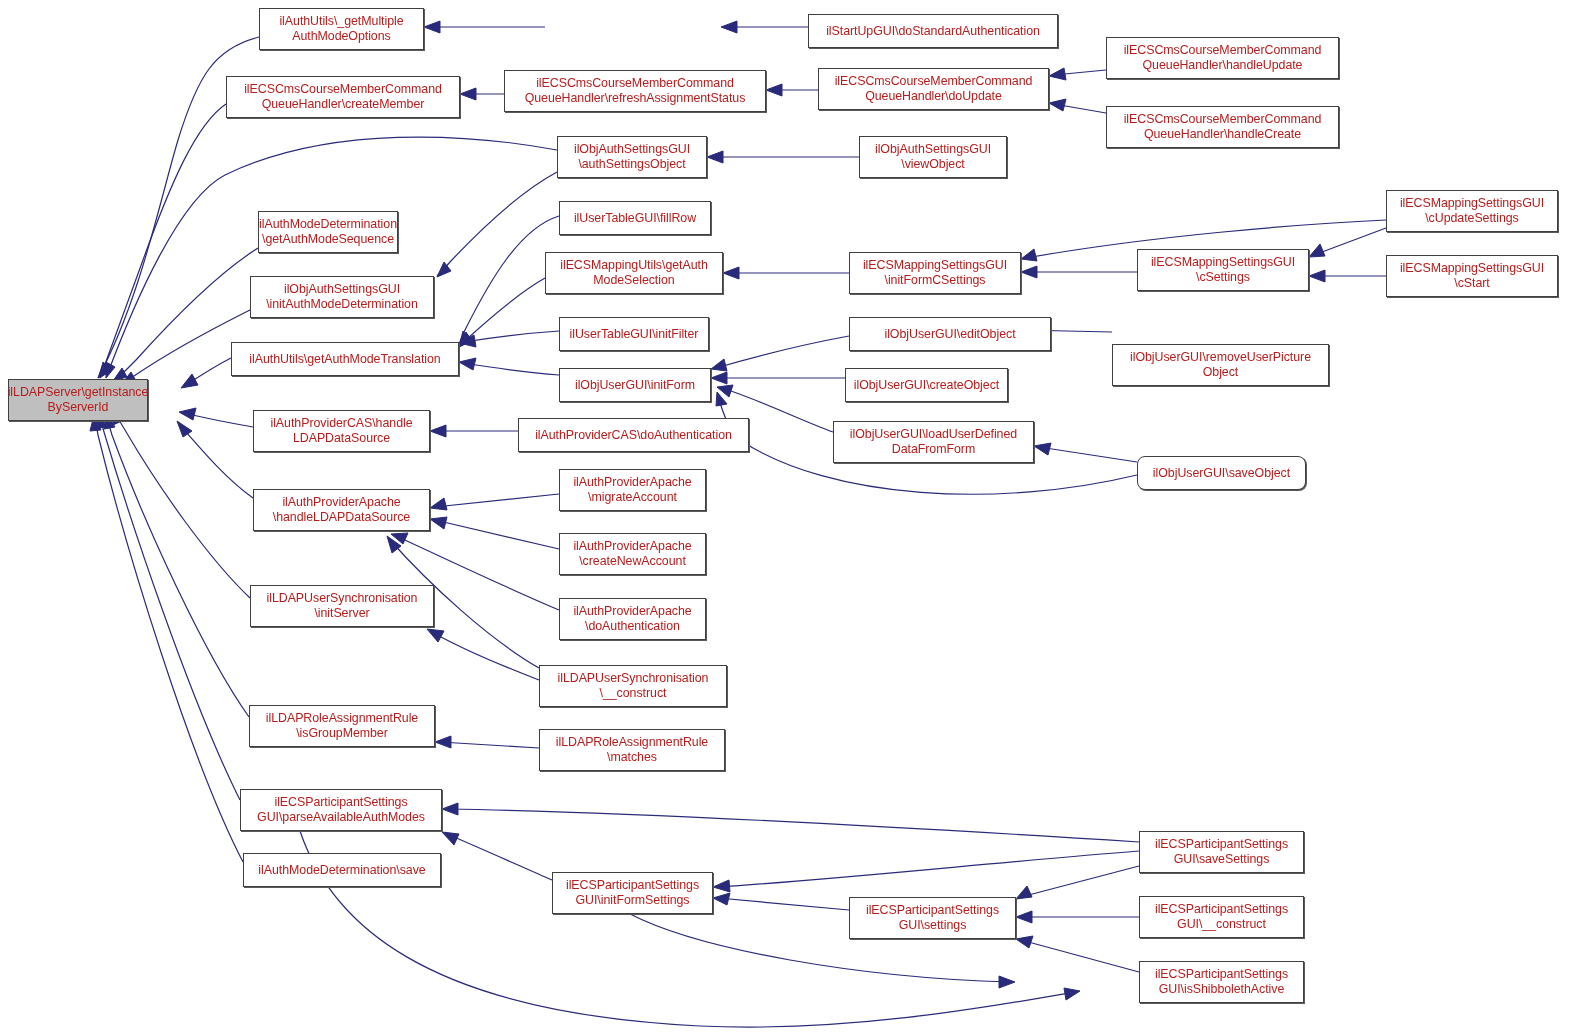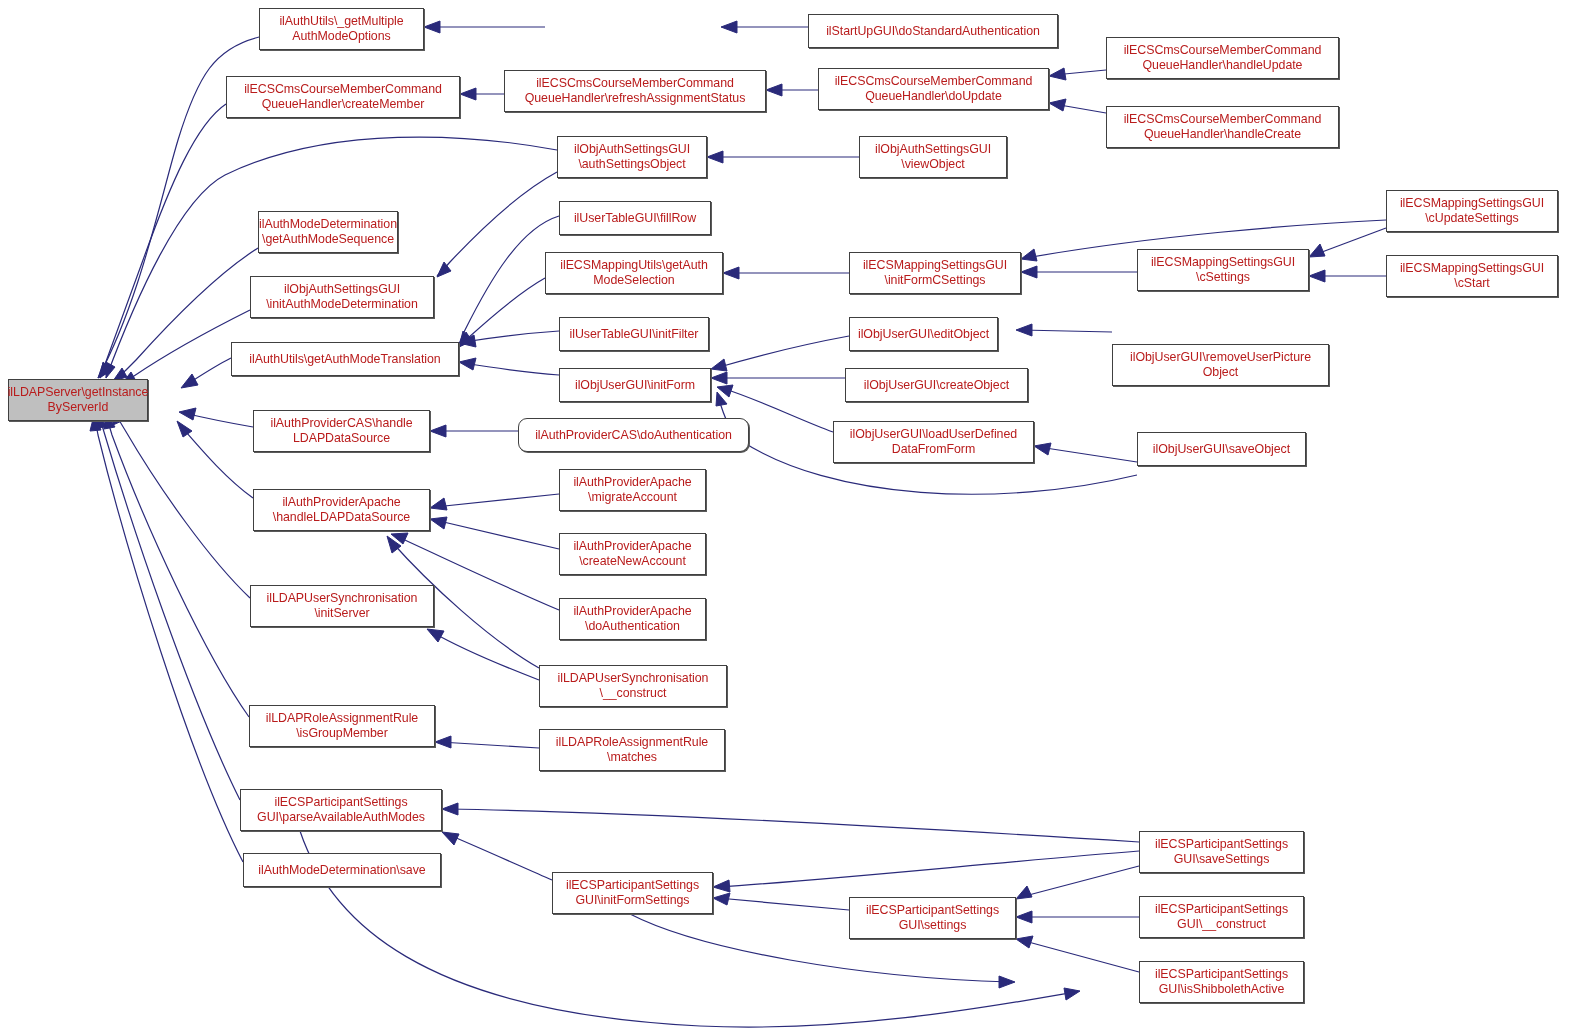--- a/index.html
+++ b/index.html
@@ -291,32 +291,32 @@
 \initFormCSettings</div>
       <div class="node" style="left: 1137px; top: 249px; width: 172px; height: 42px;">ilECSMappingSettingsGUI
 \cSettings</div>
       <div class="node" style="left: 1386px; top: 190px; width: 172px; height: 42px;">ilECSMappingSettingsGUI
 \cUpdateSettings</div>
       <div class="node" style="left: 1386px; top: 255px; width: 172px; height: 42px;">ilECSMappingSettingsGUI
 \cStart</div>
       <div class="node" style="left: 250px; top: 276px; width: 184px; height: 42px;">ilObjAuthSettingsGUI
 \initAuthModeDetermination</div>
       <div class="node" style="left: 559px; top: 317px; width: 150px; height: 26px;">ilUserTableGUI\initFilter</div>
-      <div class="node" style="left: 849px; top: 317px; width: 149px; height: 26px;">ilObjUserGUI\editObject</div>
+      <div class="node" style="left: 849px; top: 317px; width: 202px; height: 26px;">ilObjUserGUI\editObject</div>
       <div class="node" style="left: 1112px; top: 315px; width: 217px; height: 42px; margin-top: 29px;">ilObjUserGUI\removeUserPicture
 Object</div>
       <div class="node" style="left: 231px; top: 342px; width: 228px; height: 26px;">ilAuthUtils\getAuthModeTranslation</div>
       <div class="node" style="left: 559px; top: 368px; width: 152px; height: 26px;">ilObjUserGUI\initForm</div>
-      <div class="node" style="left: 845px; top: 368px; width: 183px; height: 26px;">ilObjUserGUI\createObject</div>
+      <div class="node" style="left: 845px; top: 368px; width: 163px; height: 26px;">ilObjUserGUI\createObject</div>
       <div class="node" style="left: 833px; top: 421px; width: 201px; height: 42px;">ilObjUserGUI\loadUserDefined
 DataFromForm</div>
-      <div class="node" style="left: 1137px; top: 432px; width: 169px; height: 26px;">ilObjUserGUI\saveObject</div>
+      <div class="node" style="left: 1137px; top: 456px; width: 169px; height: 26px; border-radius: 8px;">ilObjUserGUI\saveObject</div>
       <div class="node" style="left: 253px; top: 410px; width: 177px; height: 42px;">ilAuthProviderCAS\handle
 LDAPDataSource</div>
-      <div class="node" style="left: 518px; top: 418px; width: 231px; height: 27px; border-radius: 9px;">ilAuthProviderCAS\doAuthentication</div>
+      <div class="node" style="left: 518px; top: 418px; width: 231px; height: 27px;">ilAuthProviderCAS\doAuthentication</div>
       <div class="node" style="left: 253px; top: 489px; width: 177px; height: 42px;">ilAuthProviderApache
 \handleLDAPDataSource</div>
       <div class="node" style="left: 559px; top: 469px; width: 147px; height: 42px;">ilAuthProviderApache
 \migrateAccount</div>
       <div class="node" style="left: 559px; top: 533px; width: 147px; height: 42px;">ilAuthProviderApache
 \createNewAccount</div>
       <div class="node" style="left: 559px; top: 598px; width: 147px; height: 42px;">ilAuthProviderApache
 \doAuthentication</div>
       <div class="node" style="left: 250px; top: 585px; width: 184px; height: 42px;">ilLDAPUserSynchronisation
 \initServer</div>

